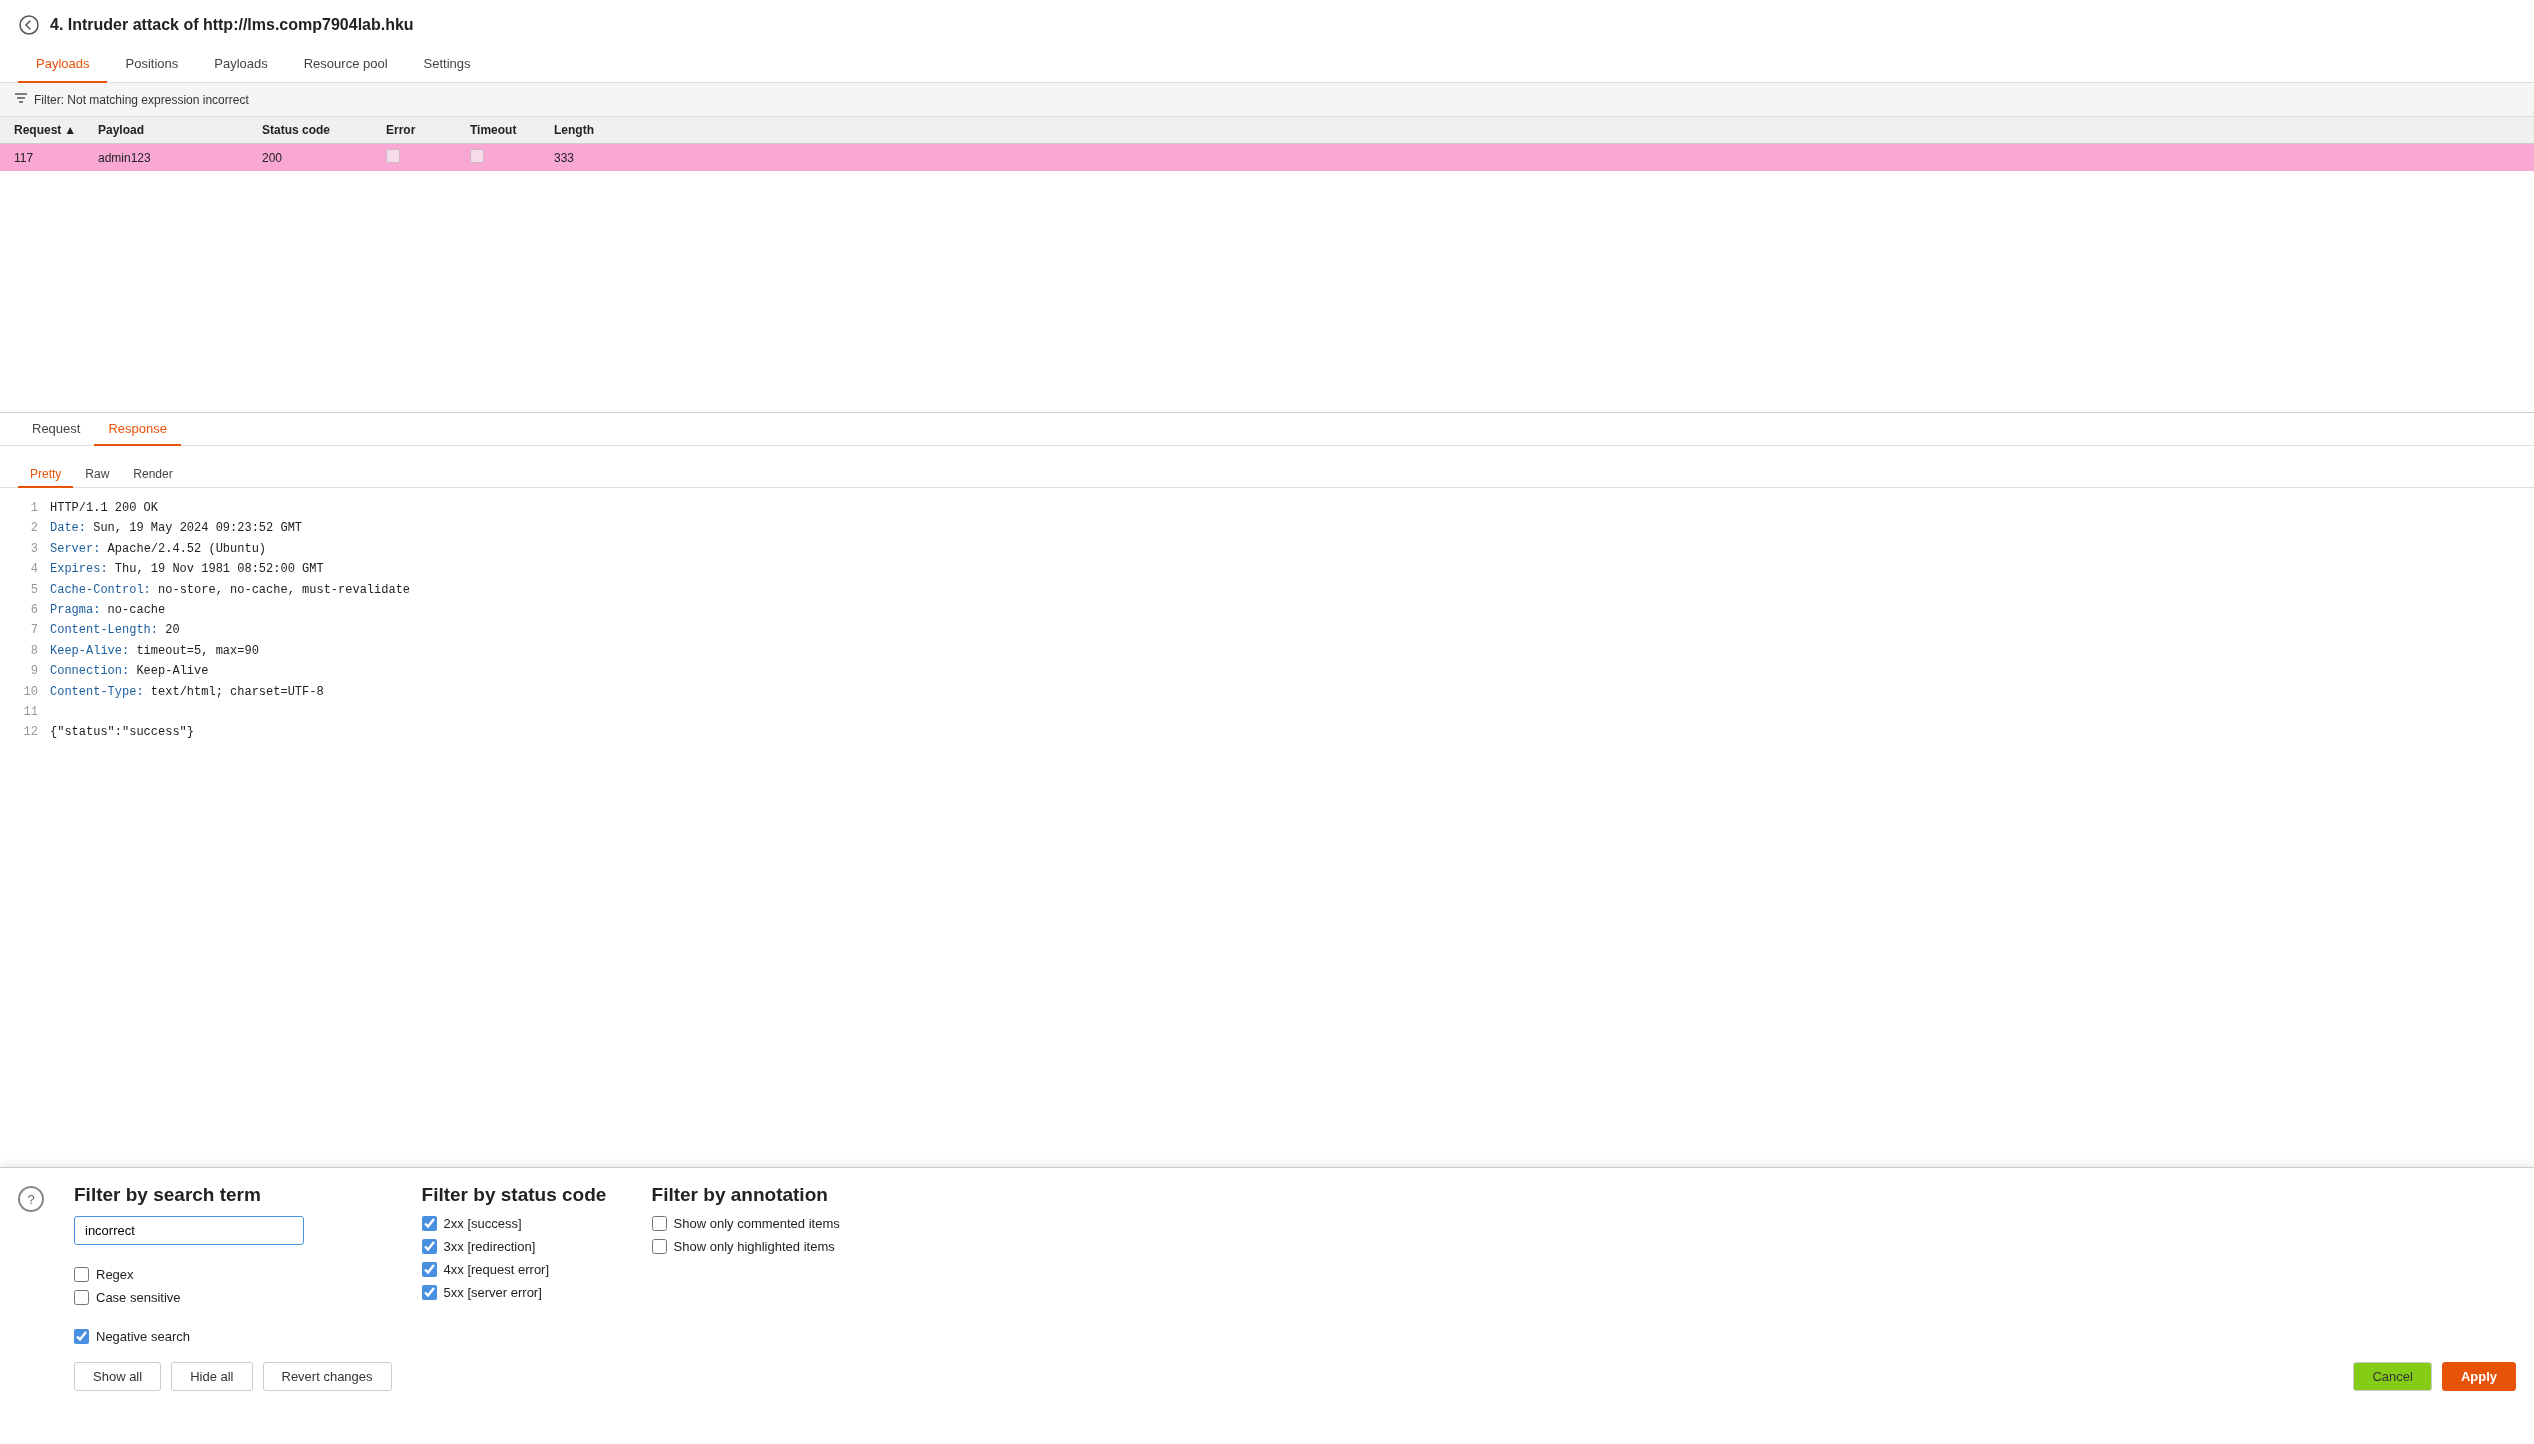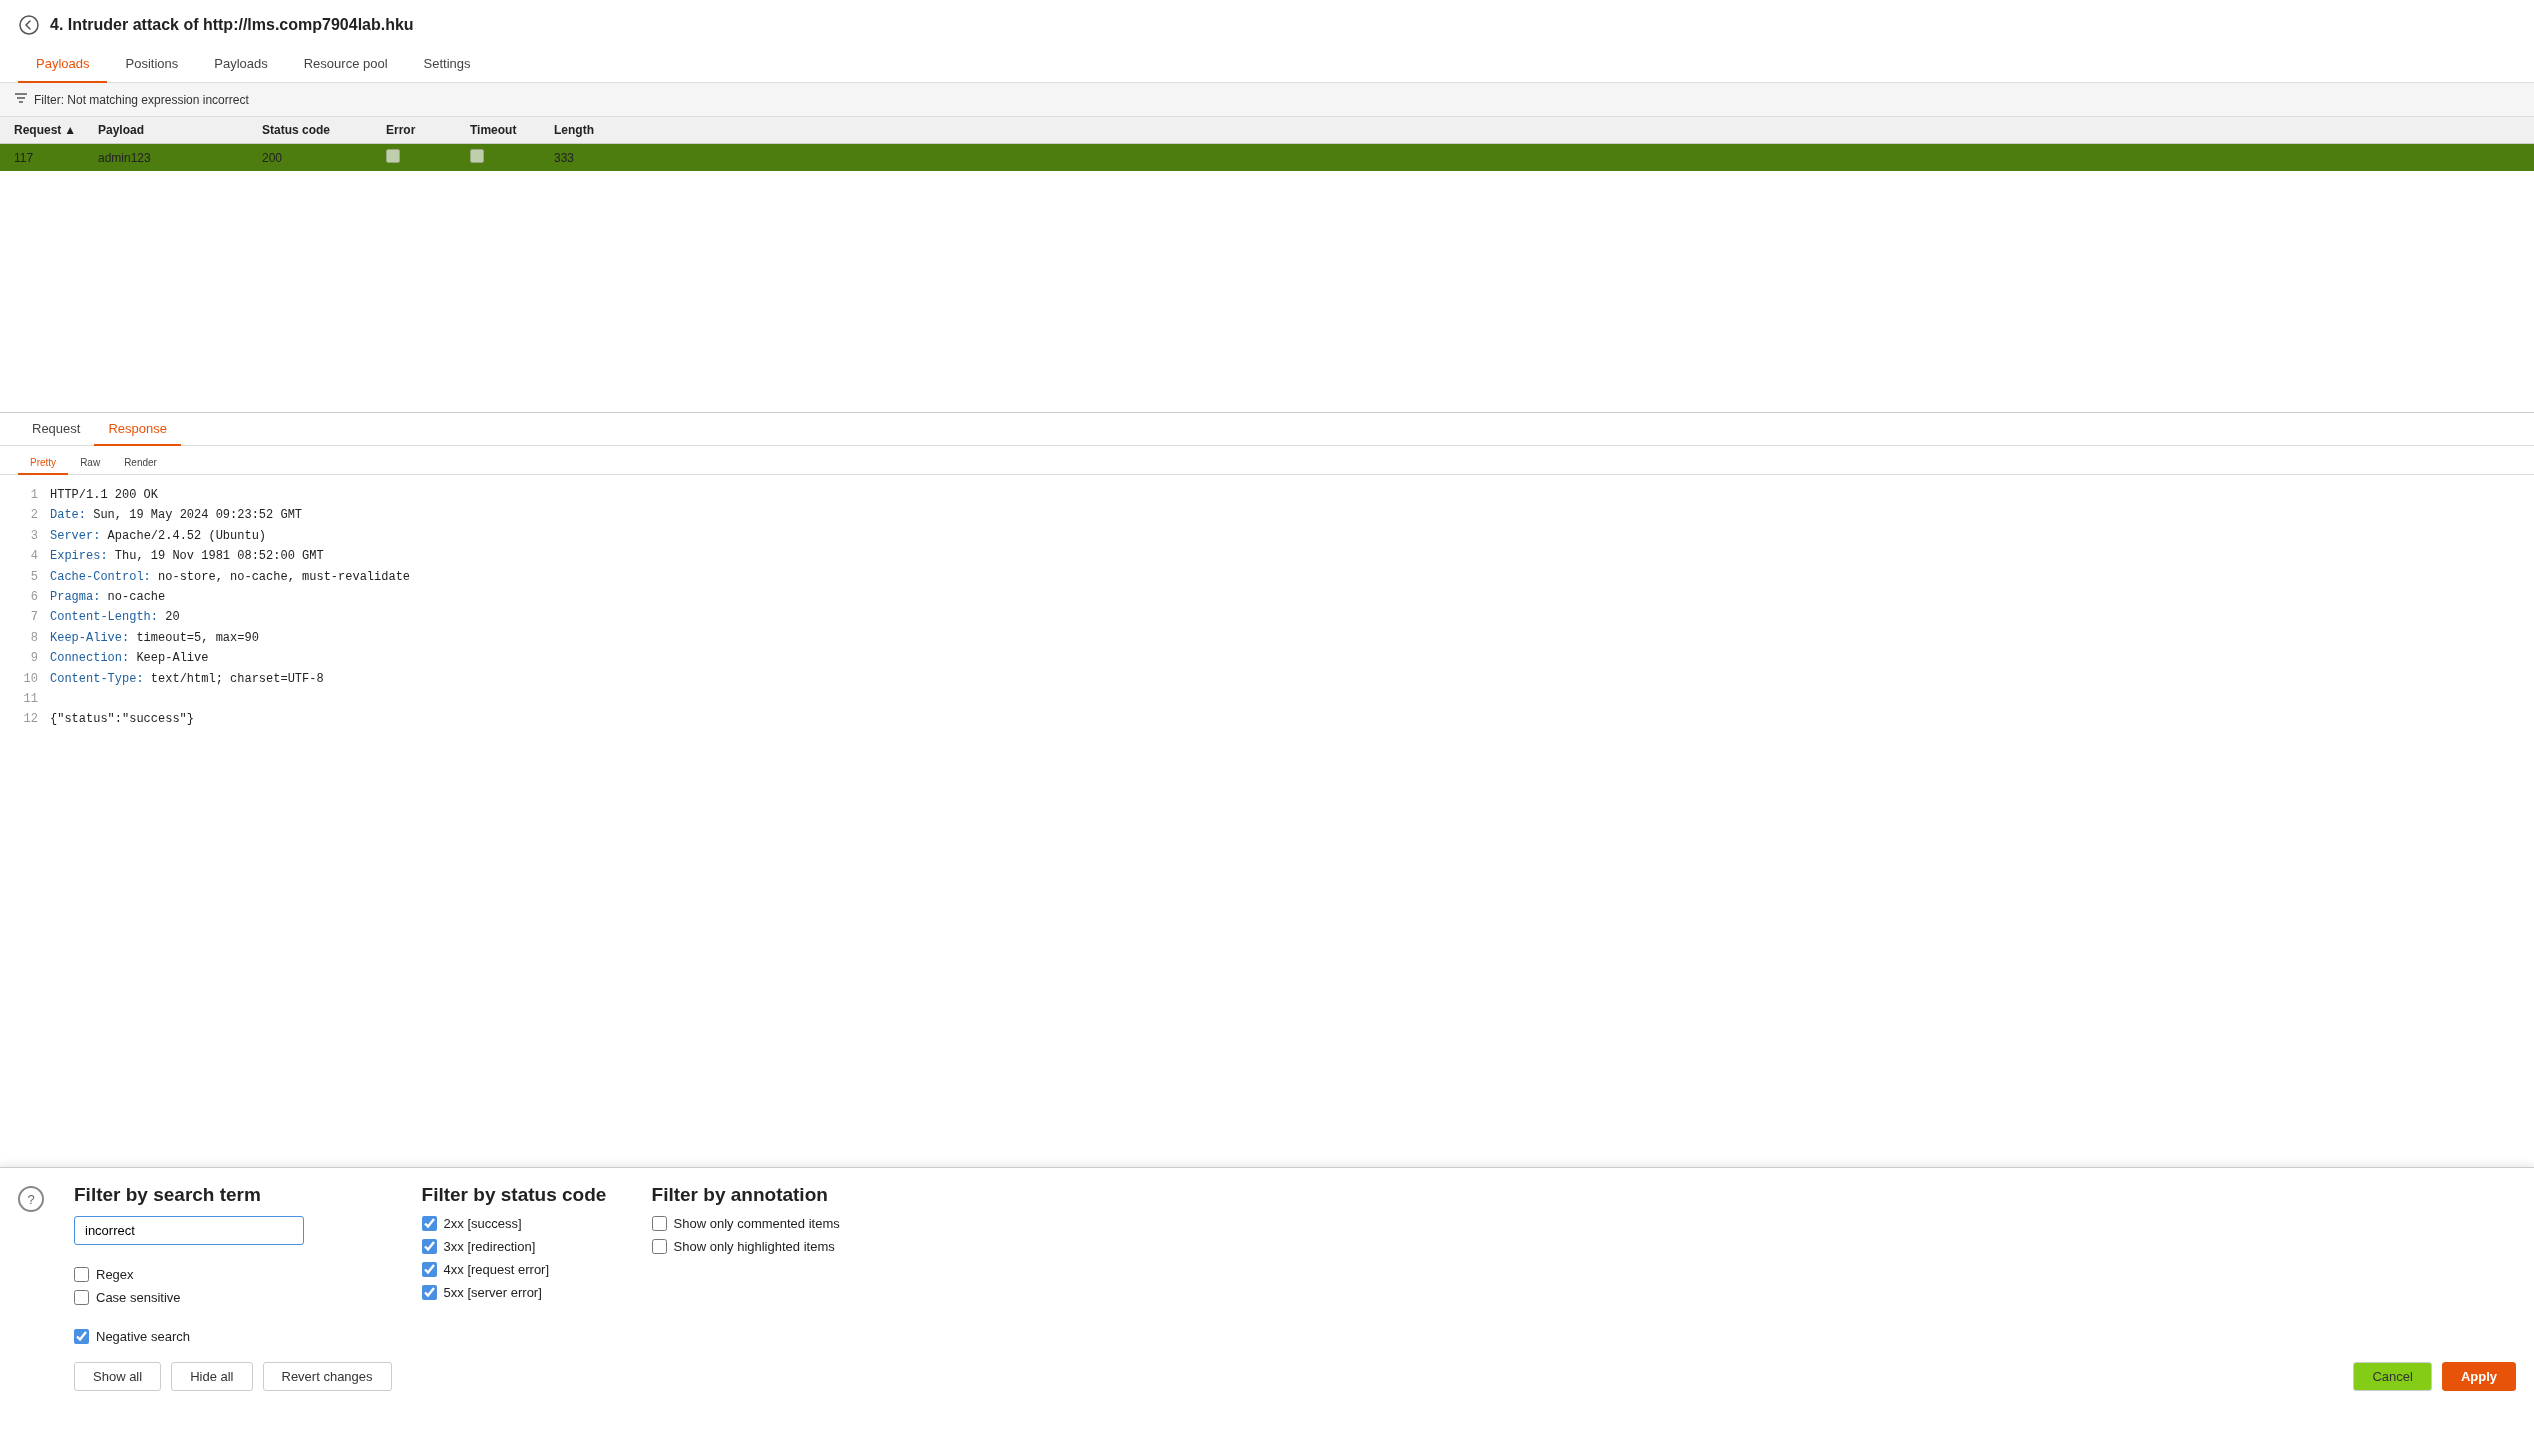--- a/index.html
+++ b/index.html
@@ -14,31 +14,31 @@
 
     .results-pane { height: 330px; border-bottom: 1px solid #ccc; overflow: hidden; }
 
     .filter-bar { padding: 8px 14px; background: #f5f5f5; border-bottom: 1px solid #ddd; display: flex; align-items: center; gap: 6px; font-size: 12px; color: #333; }
     .filter-icon { color: #555; }
 
     .table-header { display: grid; grid-template-columns: 80px 160px 120px 80px 80px 100px 1fr; background: #f0f0f0; border-bottom: 1px solid #ccc; padding: 6px 14px; font-weight: 600; font-size: 12px; gap: 4px; }
     .table-header span { display: flex; align-items: center; gap: 3px; }
 
     .table-row { display: grid; grid-template-columns: 80px 160px 120px 80px 80px 100px 1fr; padding: 5px 14px; font-size: 12px; gap: 4px; align-items: center; }
-    .table-row.selected { background: #4d7c0f; }
+    .table-row.selected { background: #f9a8d4; }
     .table-row input[type=checkbox] { width: 14px; height: 14px; }
 
     .bottom-pane { height: calc(100vh - 330px - 120px); display: flex; flex-direction: column; position: relative; }
 
     .sub-tabs { display: flex; border-bottom: 1px solid #ddd; padding: 0 18px; }
     .sub-tab { padding: 8px 14px; cursor: pointer; font-size: 13px; color: #444; border-bottom: 2px solid transparent; margin-bottom: -1px; }
     .sub-tab.active { color: #e8530a; border-bottom-color: #e8530a; }
 
     .response-tabs { display: flex; padding: 6px 18px 0; border-bottom: 1px solid #ddd; gap: 0; }
-    .response-tab { padding: 5px 12px; cursor: pointer; font-size: 10px; color: #444; border-bottom: 2px solid transparent; margin-bottom: -1px; }
+    .response-tab { padding: 5px 12px; cursor: pointer; font-size: 12px; color: #444; border-bottom: 2px solid transparent; margin-bottom: -1px; margin-top: 10px; }
     .response-tab.active { color: #e8530a; border-bottom-color: #e8530a; }
 
     .code-view { padding: 10px 18px; font-family: 'Consolas', 'Courier New', monospace; font-size: 12px; line-height: 1.7; overflow-y: auto; flex: 1; }
     .code-line { display: flex; gap: 12px; }
     .line-num { color: #999; min-width: 20px; text-align: right; user-select: none; }
     .line-content { color: #222; }
     .line-content .header-key { color: #2060a0; }
     .line-content .header-val { color: #222; }
 
     

